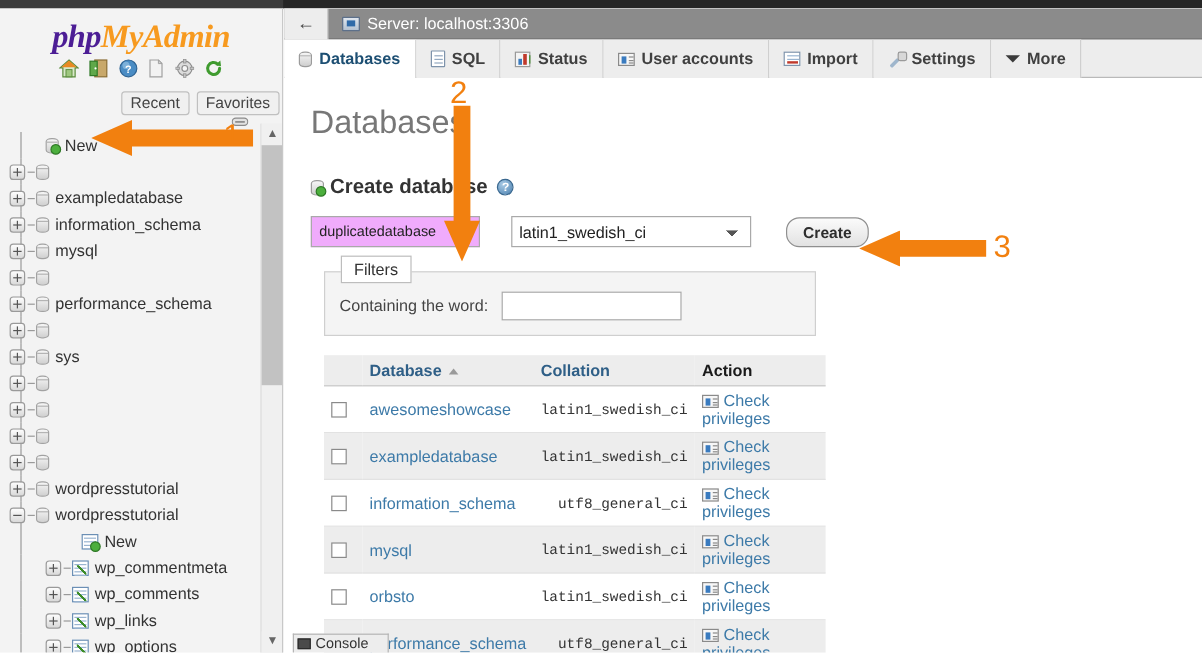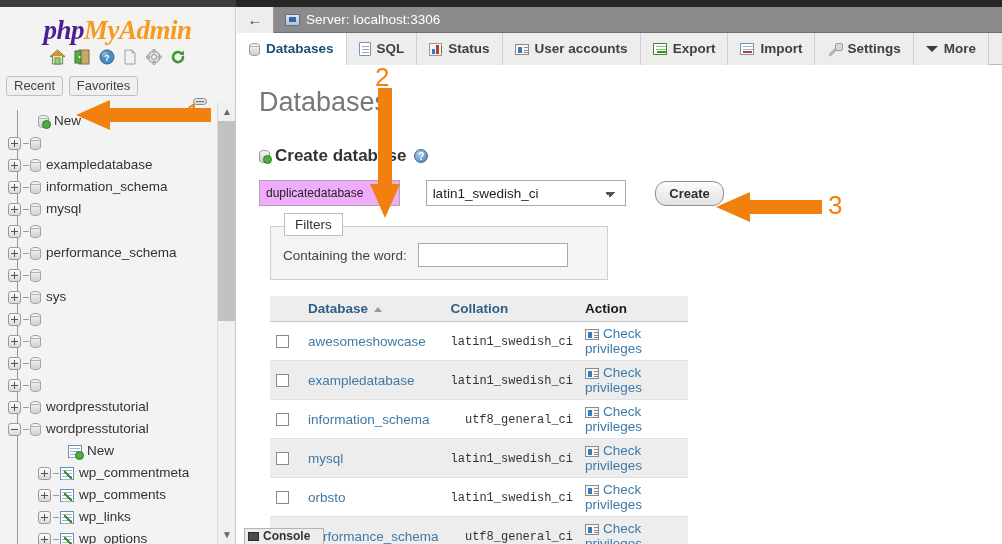--- a/index.html
+++ b/index.html
@@ -34,21 +34,21 @@
     font-family:"Liberation Serif", serif;
     font-size:27px; font-style:italic; font-weight:bold;
     letter-spacing:-0.5px;
   }
   .logo .php{ color:#4c1d95; }
   .logo .mya{ color:#f79a1f; }
 
   .iconbar{ text-align:center; margin-top:3px; height:22px; }
   .iconbar span{ display:inline-block; vertical-align:middle; margin:0 2px; }
 
-  .tabsrow{ margin:5px 0 0 6px; }
+  .tabsrow{ margin:5px 0 0 6px;text-align:right; }
   .minitab{
     display:inline-block;
     border:1px solid #c0c0c0; border-radius:3px;
     background:#f0f0f0;
     padding:1px 7px 2px 7px;
     font-size:13px; color:#444;
     margin-right:2px;
   }
 
   .linkicon{
@@ -289,21 +289,21 @@
     border:1px solid #8f8f8f; border-radius:11px;
     background:linear-gradient(#fbfbfb,#e2e2e2);
     font-family:"Liberation Sans", sans-serif;
     font-size:13px; font-weight:bold; color:#2e2e2e;
   }
 
   .fieldset{
     position:relative; margin:20px 22px 0 11px;
     border:1px solid #cfcfcf; background:#f4f4f4;
     padding:16px 12px 12px 12px;
-    width:338px;
+    width:410px;
   }
   .legend{
     position:absolute; left:13px; top:-14px;
     background:#fff; border:1px solid #bdbdbd;
     padding:3px 10px; font-size:13.5px; color:#333;
   }
   .filterlabel{ font-size:13.5px; color:#444; vertical-align:middle; }
   .filter-input{
     width:150px; height:24px; margin-left:8px; vertical-align:middle;
     border:1px solid #a9a9a9; background:#fff;
@@ -340,21 +340,21 @@
   .privicon:after{content:"";position:absolute;left:8px;top:2px;width:4px;height:1px;background:#8a8a8a;box-shadow:0 3px 0 #8a8a8a,0 5px 0 #8a8a8a;}
   .sortarrow{
     display:inline-block; vertical-align:middle; margin-left:6px;
     width:0;height:0;border-left:4px solid transparent;border-right:4px solid transparent;
     border-bottom:5px solid #9a9a9a;
   }
 
   .console{
     position:absolute; left:7px; bottom:0; width:80px; height:16px;
     background:#ededed; border:1px solid #b5b5b5; border-bottom:none;
-    font-size:12px; color:#333; line-height:15px; padding-left:3px;font-weight:bold;
+    font-size:12px; color:#333; line-height:15px; padding-left:3px;
   }
   .console .cbox{
     display:inline-block; vertical-align:middle; width:11px;height:9px;
     background:#4a4a4a; border:1px solid #2b2b2b; margin-right:4px;
   }
 
   
   .ann-num{
     position:absolute; color:#f2800f;
     font-family:"Liberation Sans", sans-serif;
@@ -478,21 +478,20 @@
     <div class="servertext">
       <span class="monicon"></span><span>Server: localhost:3306</span>
     </div>
   </div>
 
   <div class="tabbar" id="tabbar">
       <div class="tab active"><span class="ti ic-db"></span><span>Databases</span></div>
       <div class="tab"><span class="ti ic-sql"></span><span>SQL</span></div>
       <div class="tab"><span class="ti ic-status"></span><span>Status</span></div>
       <div class="tab"><span class="ti ic-user"></span><span>User accounts</span></div>
-      <div class="tab"><span class="ti ic-export"></span><span>Export</span></div>
       <div class="tab"><span class="ti ic-import"></span><span>Import</span></div>
       <div class="tab"><span class="ti ic-settings"></span><span>Settings</span></div>
       <div class="tab"><span class="ti ic-more"></span><span>More</span></div>
     </div>
 
   <div class="content">
 
     <h1 class="pagetitle">Databases</h1>
 
     <div class="createrow">

